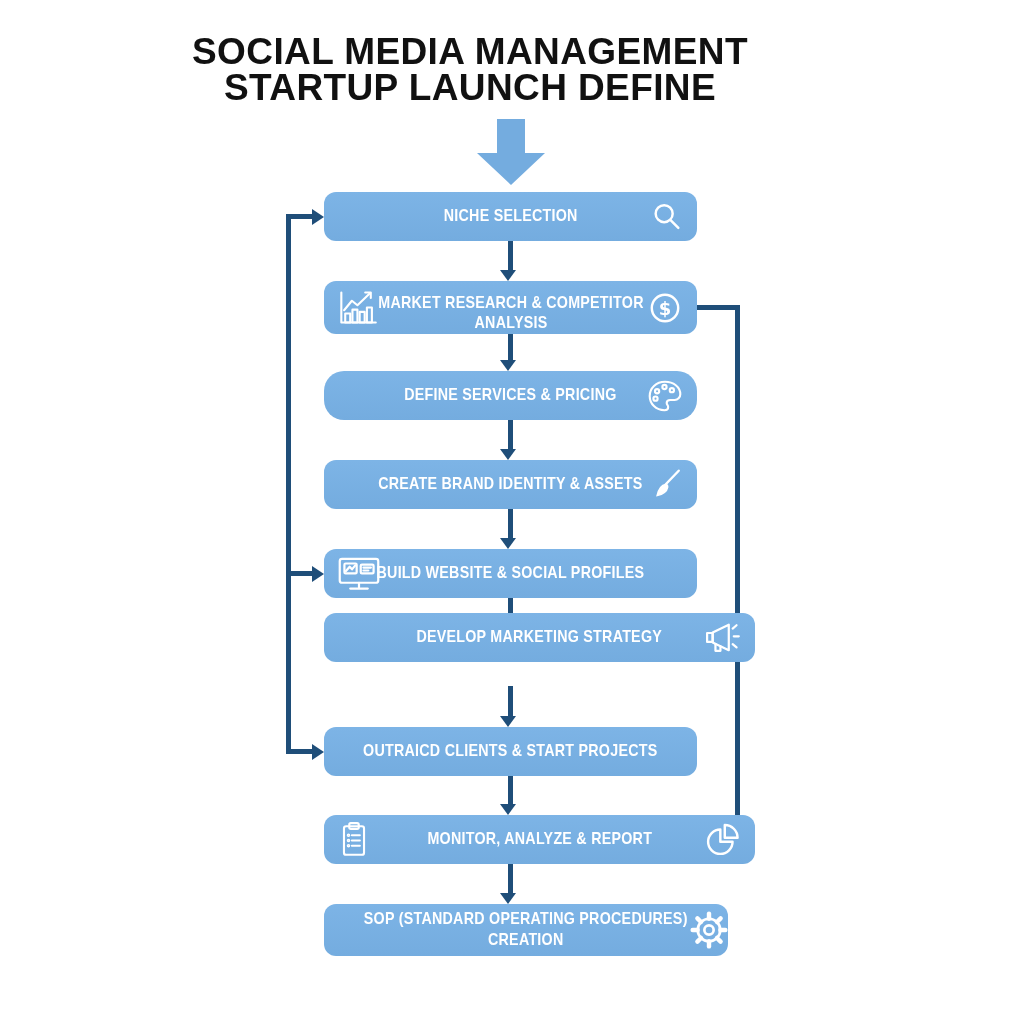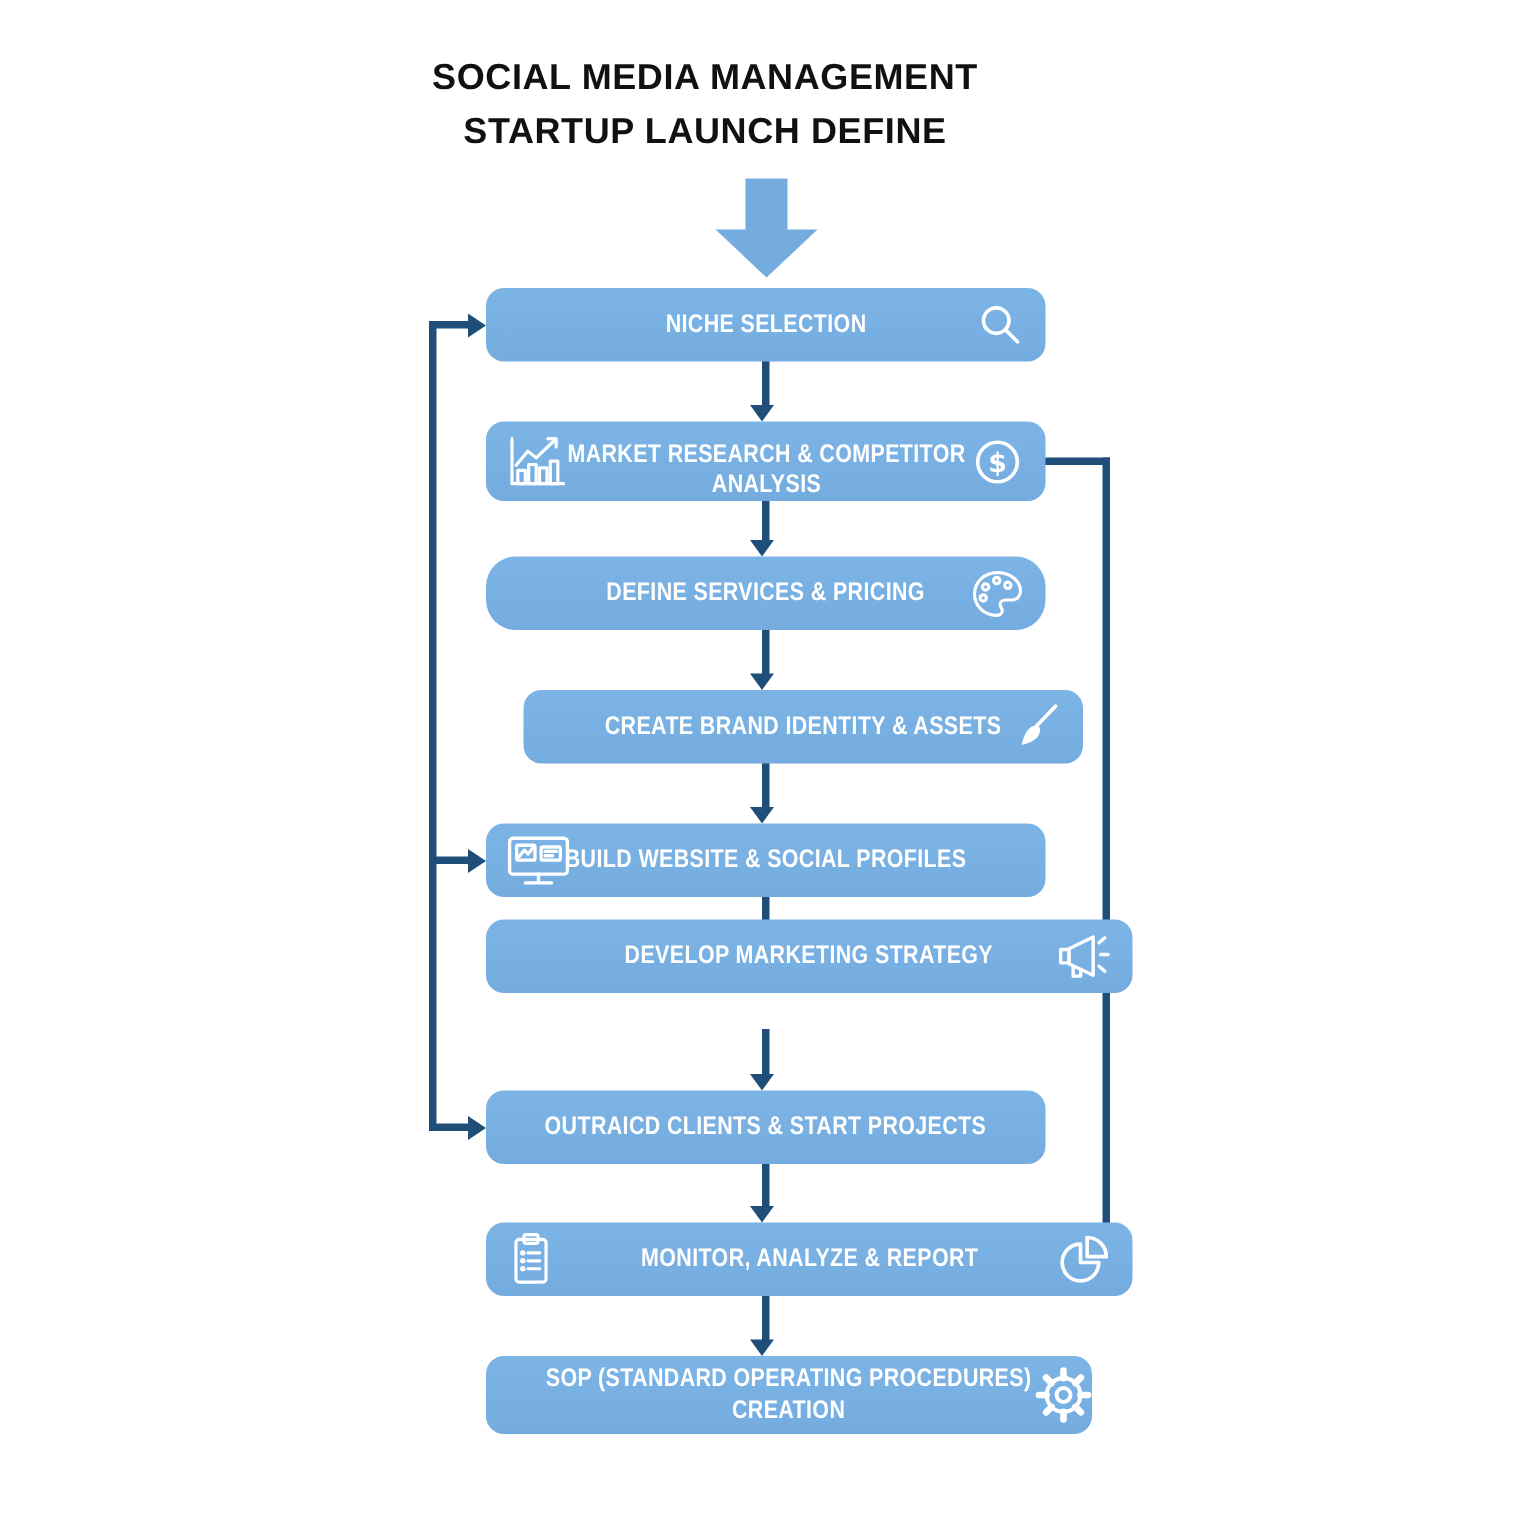--- a/index.html
+++ b/index.html
@@ -2,21 +2,21 @@
 <html style="--bg: #FFFFFF; --box: #74ACDF; --box2: #7DB4E6; --navy: #1F4E79; --bigarrow: #74ACDF; --boxtext: #FFFFFF; --title: #111111;"><head>
 <meta charset="utf-8">
 <style>
   :root{
     --bg:#ffffff; --box:#74ACDF; --box2:#7DB4E6; --navy:#1F4E79; --bigarrow:#74ACDF; --boxtext:#ffffff; --title:#111111;
   }
   html,body{margin:0;padding:0;background:var(--bg);}
   #stage{position:relative;width:1024px;height:1024px;background:var(--bg);overflow:hidden;
          font-family:"Liberation Sans", sans-serif;}
   .title{position:absolute;left:0;top:34px;width:940px;text-align:center;color:var(--title);
-         font-size:24px;font-weight:bold;letter-spacing:.4px;line-height:36px;}
+         font-size:37px;font-weight:bold;letter-spacing:.4px;line-height:36px;}
   
   .bigarrow-shaft{position:absolute;background:var(--bigarrow);}
   .bigarrow-head{position:absolute;width:0;height:0;border-left:34px solid transparent;
                  border-right:34px solid transparent;border-top:32px solid var(--bigarrow);}
   
   .box{position:absolute;background:linear-gradient(180deg,var(--box2),var(--box));border-radius:12px;
        display:flex;align-items:center;justify-content:center;z-index:2;}
   .label{color:var(--boxtext);font-weight:bold;font-size:17px;letter-spacing:.3px;line-height:1.22;
          text-align:center;transform:scaleX(.84);transform-origin:center center;}
   .label .line{display:block;white-space:nowrap;}
@@ -89,21 +89,21 @@
             <g fill="none" stroke="#fff" stroke-width="2">
               <path d="M18 4.5 C9.5 4.5 3.5 10.5 3.5 18 C3.5 25.5 9.5 31.5 17.5 31.5 C19.8 31.5 21 30 21 28.4 C21 26.6 19.6 26.2 19.6 24.6 C19.6 22.9 21.2 21.8 23 21.8 L27.2 21.8 C30 21.8 32.5 19.4 32.5 16.4 C32.5 9.4 26 4.5 18 4.5 Z"></path>
               <circle cx="10.5" cy="13.5" r="2"></circle>
               <circle cx="17.5" cy="9.5" r="2"></circle>
               <circle cx="24.5" cy="12.5" r="2"></circle>
               <circle cx="9" cy="20.5" r="2"></circle>
             </g>
           </svg>
         </span>
       </div>
-      <div class="box" style="left:324px;top:460px;width:373px;height:49px;margin-left:25px;">
+      <div class="box" style="left:324px;top:460px;width:373px;height:49px;">
         <div class="label">
           <span class="line">CREATE BRAND IDENTITY &amp; ASSETS</span>
         </div>
         <span class="icon right">
           <svg width="38" height="38" viewBox="0 0 36 36">
             <g stroke="#fff" stroke-linecap="round">
               <path d="M31 4.5 L18.5 17.5" fill="none" stroke-width="2.3"></path>
               <path d="M18.5 17.5 C14.8 18 12.2 21 10.5 28 C17 26.5 19.8 24 20.5 20.2 C20.8 18.6 20 17.3 18.5 17.5 Z" fill="#fff" stroke-width="1.4"></path>
             </g>
           </svg>

